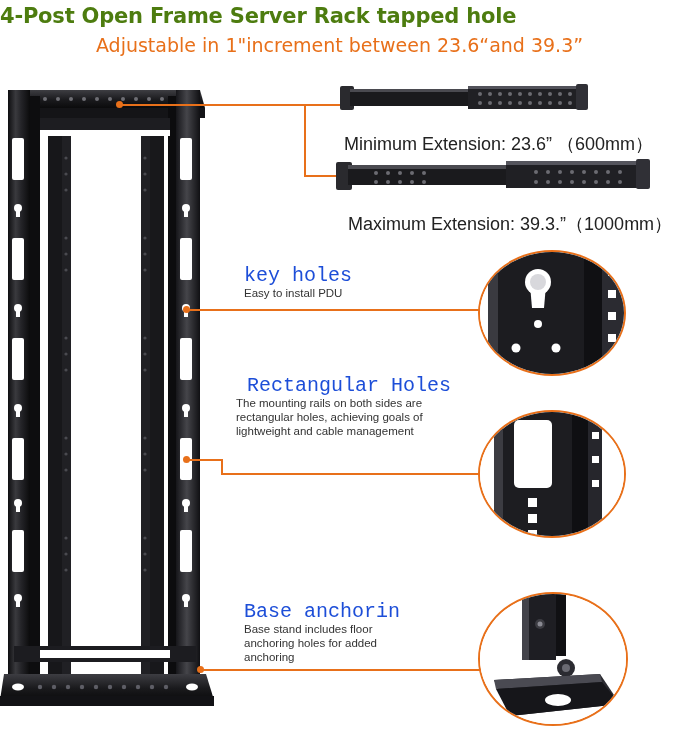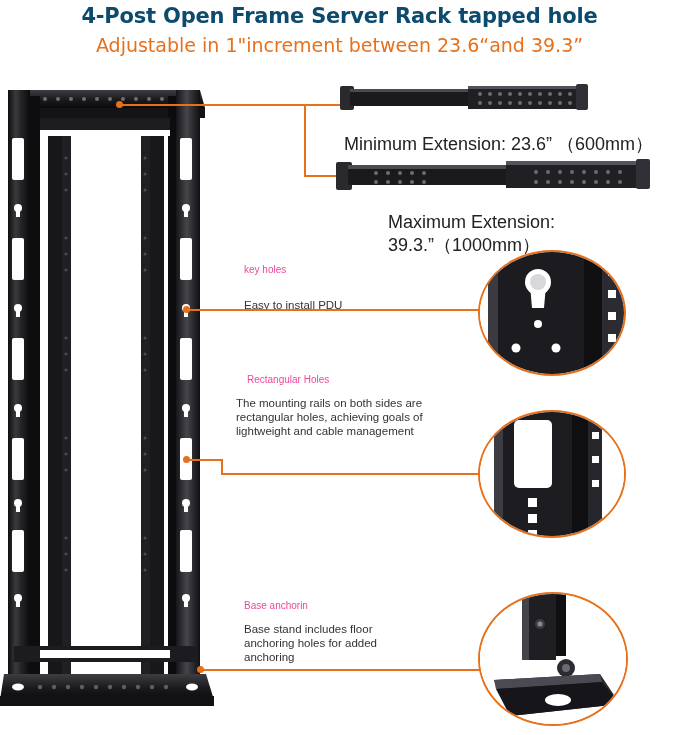--- a/index.html
+++ b/index.html
@@ -19,46 +19,46 @@
     left: 0; top: 0;
     width: 679px;
     height: 735px;
   }
 
   
   .title {
     position: absolute;
     left: 0; top: 4px;
     width: 679px;
-    text-align: center;
     font-size: 21px;
     font-weight: bold;
-    color: #0c4a6e;
+    color: #4d7c0f;
     letter-spacing: -0.2px;
     font-family: "DejaVu Sans", sans-serif;
   }
   .subtitle {
     position: absolute;
     left: 0; top: 34px;
     width: 679px;
     text-align: center;
     font-size: 19px;
     color: #E8701A;
     font-family: "DejaVu Sans", sans-serif;
   }
 
   
   .rackimg { position: absolute; }
 
   
   .callout-head {
     position: absolute;
-    font-size: 10px;
-    color: #ec4899;
+    font-size: 20px;
+    color: #1d4ed8;
     font-weight: normal;
+    font-family: Liberation Mono, monospace;
   }
   .callout-body {
     position: absolute;
     font-size: 11.5px;
     color: #333;
     line-height: 14px;
     width: 230px;
   }
   .caption {
     position: absolute;
@@ -305,30 +305,30 @@
         <circle cx="212" cy="26" r="2"></circle>
         <circle cx="224" cy="26" r="2"></circle>
       <circle cx="236" cy="26" r="2"></circle>
         <circle cx="248" cy="26" r="2"></circle>
         <circle cx="260" cy="26" r="2"></circle>
       <circle cx="272" cy="26" r="2"></circle>
         <circle cx="284" cy="26" r="2"></circle>
     </g>
   </svg>
 
-  <div class="caption" style="left:348px; top:212px;margin-left:40px;">Maximum Extension: 39.3.”（1000mm）</div>
+  <div class="caption" style="left:348px; top:212px;">Maximum Extension: 39.3.”（1000mm）</div>
 
   <div class="dot" style="left:116px; top:101px;"></div>
   <div class="oline h" style="left:120px; top:104px; width:185px;"></div>
   <div class="oline v" style="left:304px; top:104px; height:72px;"></div>
   <div class="oline h" style="left:304px; top:104px; width:36px;"></div>
   <div class="oline h" style="left:304px; top:175px; width:32px;"></div>
 
   <div class="callout-head" style="left:244px; top:264px;">key holes</div>
-  <div class="callout-body" style="left:244px; top:286px;margin-top:12px;">Easy to install PDU</div>
+  <div class="callout-body" style="left:244px; top:286px;">Easy to install PDU</div>
 
   <div class="dot" style="left:183px; top:306px;"></div>
   <div class="oline h" style="left:187px; top:309px; width:293px;"></div>
 
   <div class="ring" style="left:478px; top:250px; width:148px; height:126px; border-radius:74px/63px;">
     <svg width="144" height="122" viewBox="0 0 144 122">
       <rect x="0" y="0" width="144" height="122" fill="#ffffff"></rect>
       <rect x="8" y="0" width="96" height="122" fill="#1c1c20"></rect>
       <rect x="8" y="0" width="10" height="122" fill="#3a3a40"></rect>
       <rect x="104" y="0" width="18" height="122" fill="#101013"></rect>

